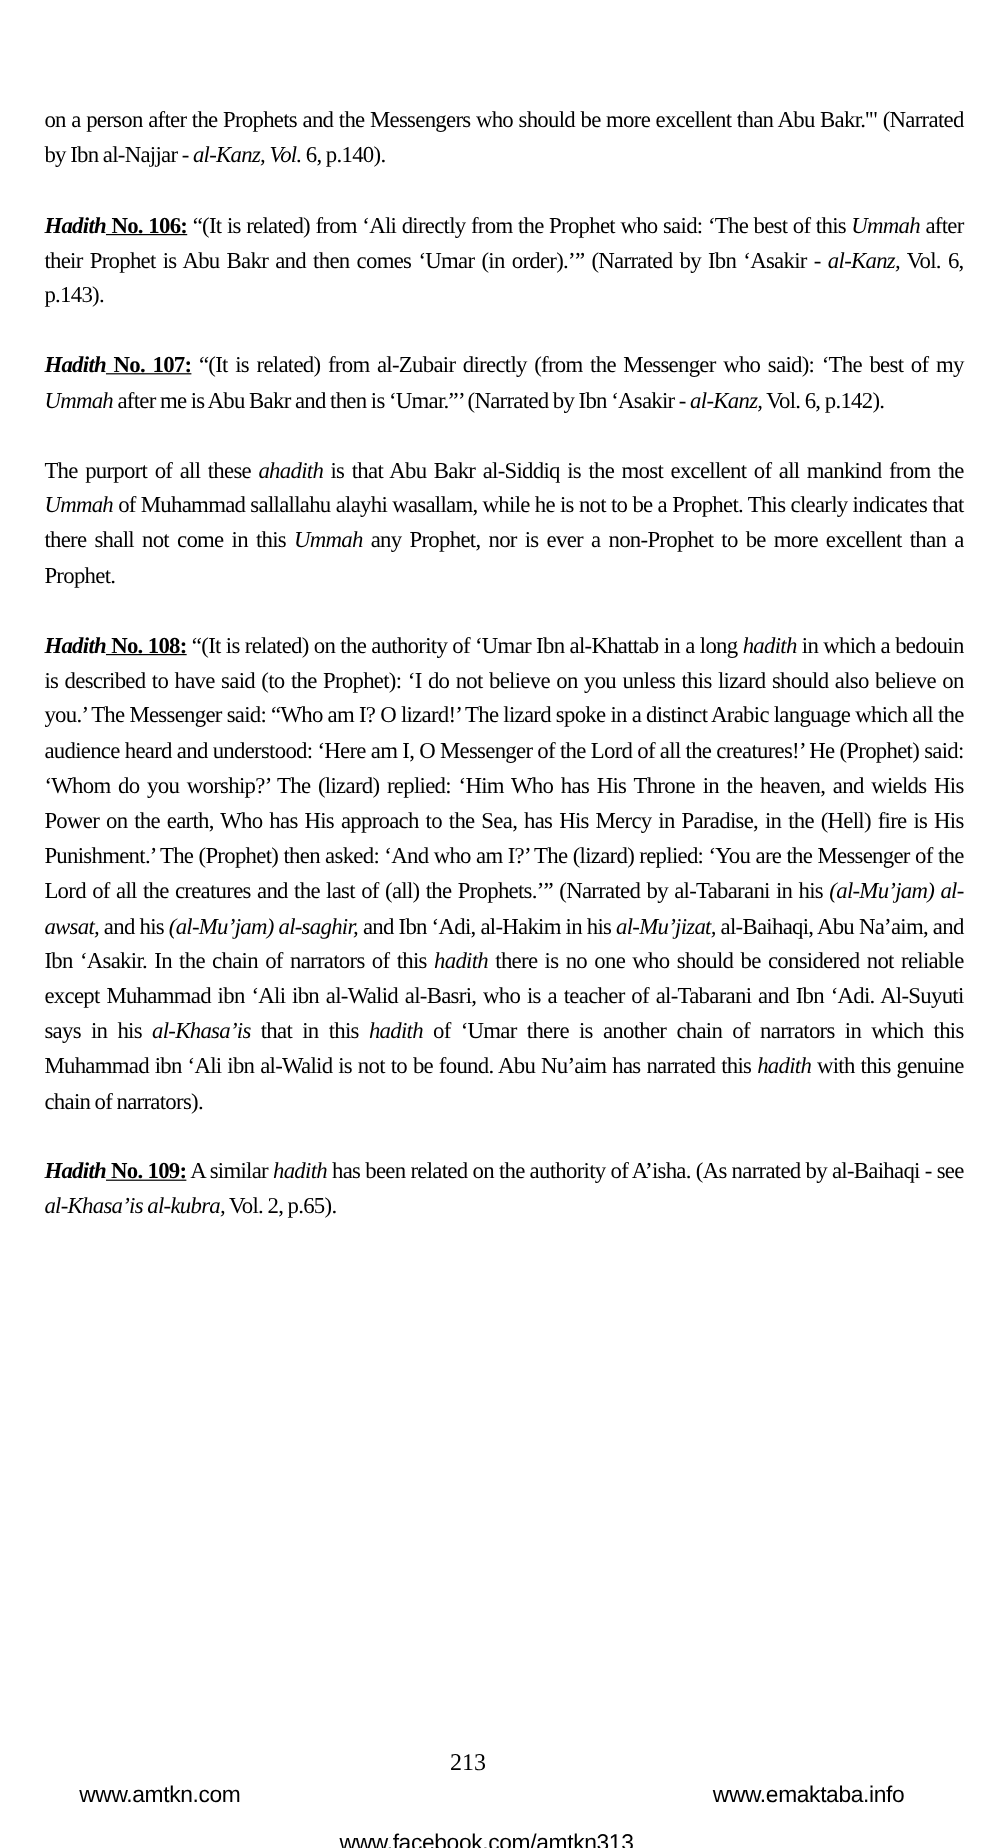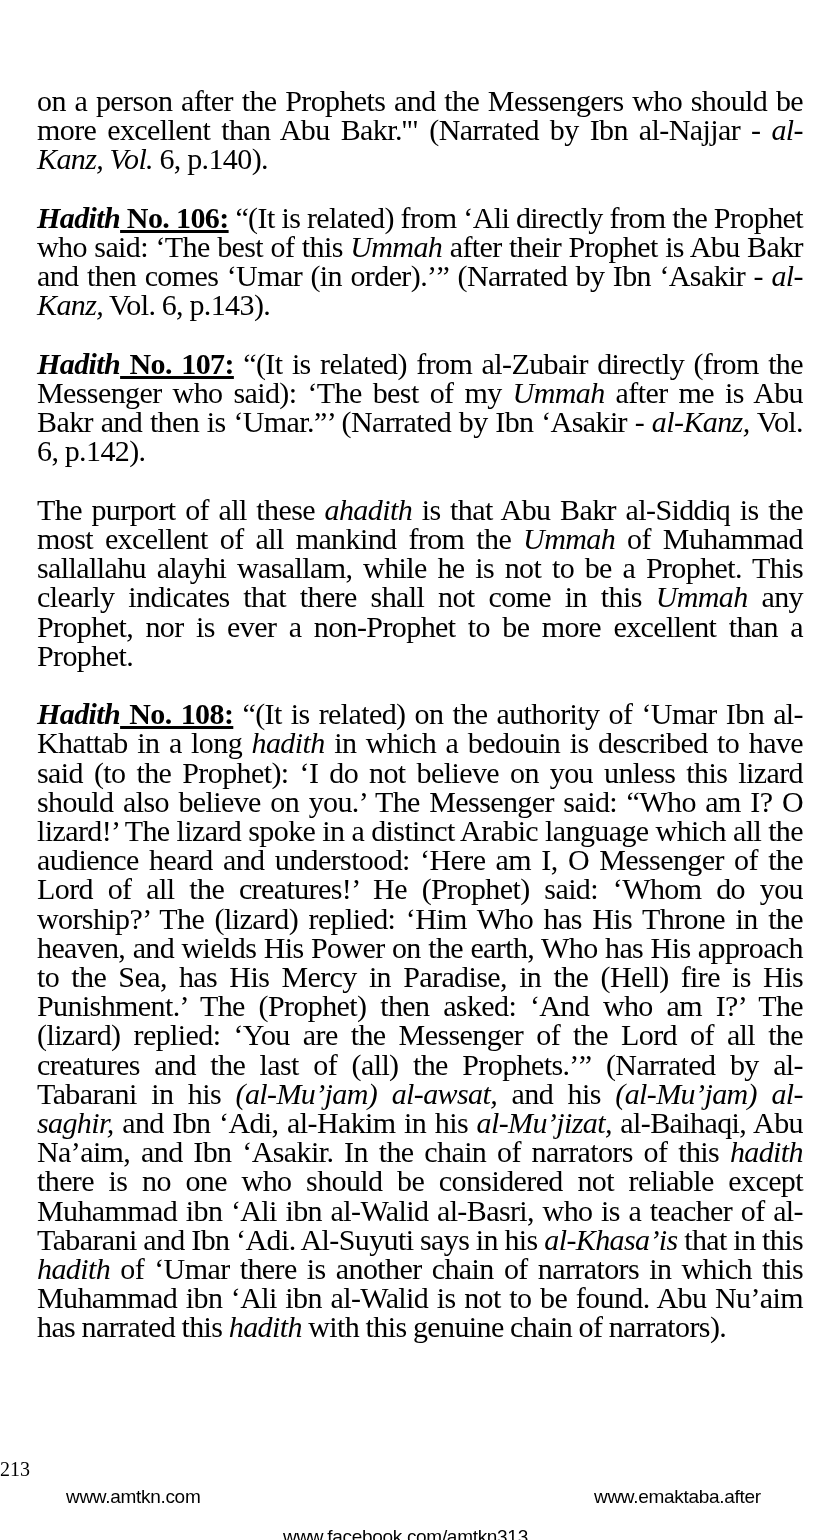--- a/index.html
+++ b/index.html
@@ -1,54 +1,55 @@
 <!DOCTYPE html>
 <html><head>
   <meta charset="utf-8">
   <style>
     html, body { margin: 0; padding: 0; background: #ffffff; }
     body { width: 840px; height: 1540px; position: relative; overflow: hidden; }
     .page {
       position: absolute; left: 37px; top: 86px; width: 766px;
       font-family: "Liberation Serif", "DejaVu Serif", serif;
-      font-size: 30px; line-height: 29.2px; color: #000;
+      font-size: 19px; line-height: 29.2px; color: #000;
       text-align: justify;
       letter-spacing: -0.6px;
       word-spacing: -0.5px;
     }
     .page p { margin: 0 0 29.2px 0; }
     .page p.last { margin-bottom: 0; }
     .bi { font-weight: bold; font-style: italic; }
     .b { font-weight: bold; text-decoration: underline; }
     .i { font-style: italic; }
     .footer {
       position: absolute; left: 0; width: 749px;
       font-family: "Liberation Sans", "DejaVu Sans", sans-serif;
       color: #000;
     }
     .page-number {
-      position: absolute; top: 1458px; left: 0; width: 780px; 
+      position: absolute; top: 1458px; left: 0; width: 780px; text-align: center;
       font-family: "Liberation Serif", serif; font-size: 20px;
     }
     .links { top: 1486px; height: 26px; font-size: 19px; letter-spacing: -0.3px; }
     .links span { position: absolute; top: 0; white-space: nowrap; }
     .l1 { left: 66px; }
     .l2 { left: 283px; margin-top: 40px; }
     .l3 { left: 594px; }
   </style>
 </head>
 <body>
 
 <div class="page" id="page-body">
     <p><span>on a person after the Prophets and the Messengers who should be more excellent than Abu Bakr.'" (Narrated by Ibn al-Najjar - </span><span class="i">al-Kanz, Vol.</span><span> 6, p.140).</span></p>
     <p><span class="bi">Hadith</span><span class="b"> No. 106:</span><span> “(It is related) from ‘Ali directly from the Prophet who said: ‘The best of this </span><span class="i">Ummah</span><span> after their Prophet is Abu Bakr and then comes ‘Umar (in order).’” (Narrated by Ibn ‘Asakir - </span><span class="i">al-Kanz,</span><span> Vol. 6, p.143).</span></p>
     <p><span class="bi">Hadith</span><span class="b"> No. 107:</span><span> “(It is related) from al-Zubair directly (from the Messenger who said): ‘The best of my </span><span class="i">Ummah</span><span> after me is Abu Bakr and then is ‘Umar.”’ (Narrated by Ibn ‘Asakir - </span><span class="i">al-Kanz,</span><span> Vol. 6, p.142).</span></p>
     <p><span>The purport of all these </span><span class="i">ahadith</span><span> is that Abu Bakr al-Siddiq is the most excellent of all mankind from the </span><span class="i">Ummah</span><span> of Muhammad sallallahu alayhi wasallam, while he is not to be a Prophet. This clearly indicates that there shall not come in this </span><span class="i">Ummah</span><span> any Prophet, nor is ever a non-Prophet to be more excellent than a Prophet.</span></p>
     <p><span class="bi">Hadith</span><span class="b"> No. 108:</span><span> “(It is related) on the authority of ‘Umar Ibn al-Khattab in a long </span><span class="i">hadith</span><span> in which a bedouin is described to have said (to the Prophet): ‘I do not believe on you unless this lizard should also believe on you.’ The Messenger said: “Who am I? O lizard!’ The lizard spoke in a distinct Arabic language which all the audience heard and understood: ‘Here am I, O Messenger of the Lord of all the creatures!’ He (Prophet) said: ‘Whom do you worship?’ The (lizard) replied: ‘Him Who has His Throne in the heaven, and wields His Power on the earth, Who has His approach to the Sea, has His Mercy in Paradise, in the (Hell) fire is His Punishment.’ The (Prophet) then asked: ‘And who am I?’ The (lizard) replied: ‘You are the Messenger of the Lord of all the creatures and the last of (all) the Prophets.’” (Narrated by al-Tabarani in his </span><span class="i">(al-Mu’jam) al-awsat,</span><span> and his </span><span class="i">(al-Mu’jam) al-saghir,</span><span> and Ibn ‘Adi, al-Hakim in his </span><span class="i">al-Mu’jizat,</span><span> al-Baihaqi, Abu Na’aim, and Ibn ‘Asakir. In the chain of narrators of this </span><span class="i">hadith</span><span> there is no one who should be considered not reliable except Muhammad ibn ‘Ali ibn al-Walid al-Basri, who is a teacher of al-Tabarani and Ibn ‘Adi. Al-Suyuti says in his </span><span class="i">al-Khasa’is</span><span> that in this </span><span class="i">hadith</span><span> of ‘Umar there is another chain of narrators in which this Muhammad ibn ‘Ali ibn al-Walid is not to be found. Abu Nu’aim has narrated this </span><span class="i">hadith</span><span> with this genuine chain of narrators).</span></p>
+    <p class="last"><span class="bi">Hadith</span><span class="b"> No. 109:</span><span> A similar </span><span class="i">hadith</span><span> has been related on the authority of A’isha. (As narrated by al-Baihaqi - see </span><span class="i">al-Khasa’is al-kubra,</span><span> Vol. 2, p.65).</span></p>
   </div>
 
 <div class="page-number">213</div>
 
 <div class="footer links">
   <span class="l1">www.amtkn.com</span>
   <span class="l2">www.facebook.com/amtkn313</span>
-  <span class="l3">www.emaktaba.after</span>
+  <span class="l3">www.emaktaba.info</span>
 </div>
 
 </body></html>

